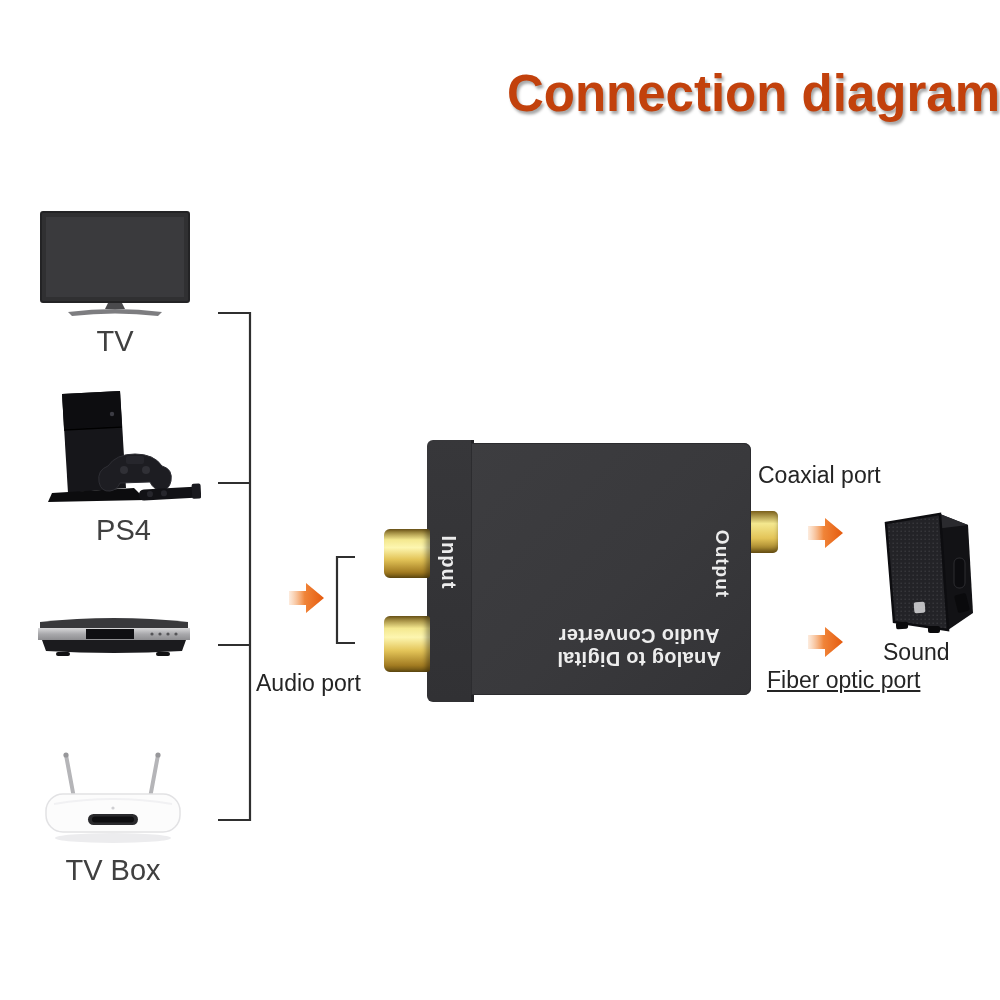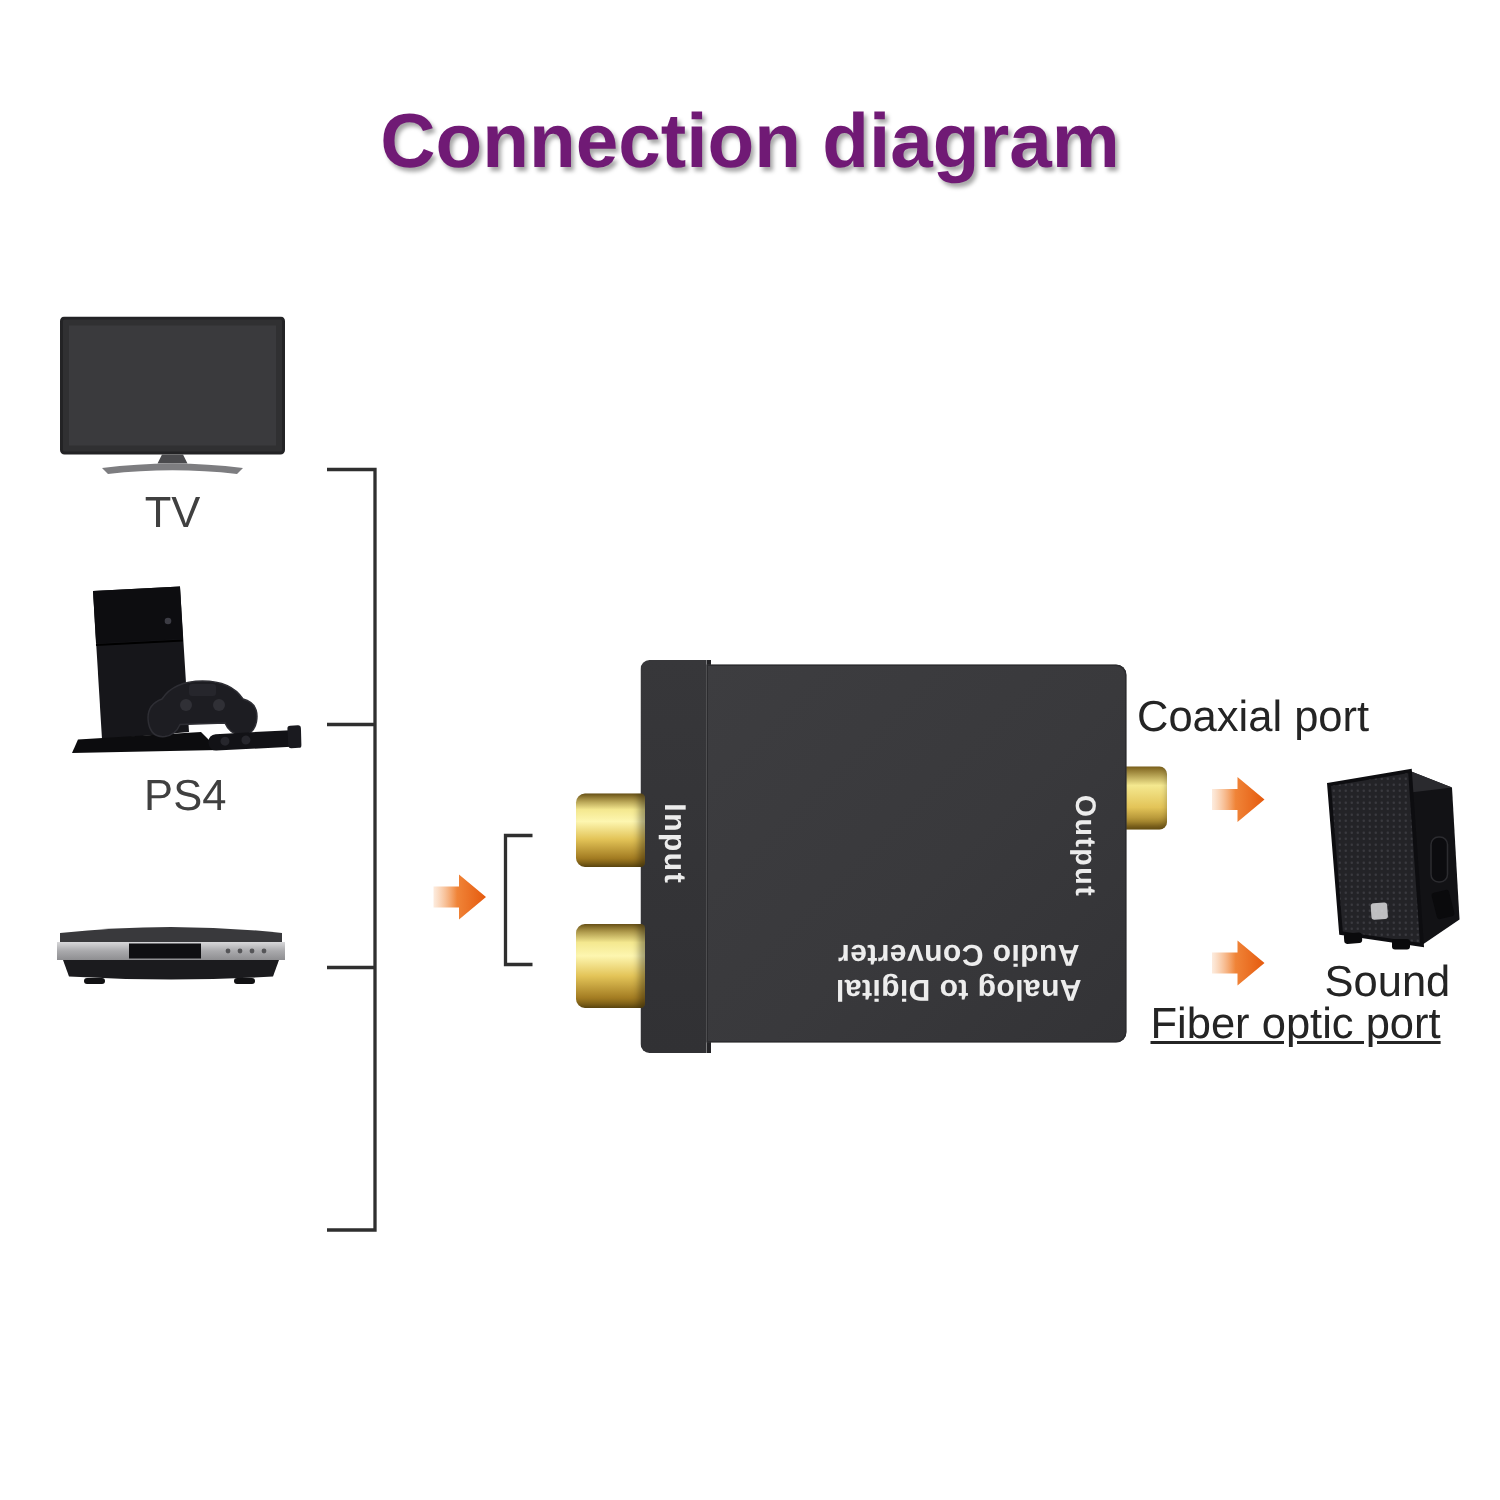--- a/index.html
+++ b/index.html
@@ -1,30 +1,30 @@
 <!DOCTYPE html>
 <html><head>
 <meta charset="utf-8">
 <style>
   html,body{margin:0;padding:0;background:#fff;}
   .canvas{
     position:relative;width:1000px;height:1000px;background:#ffffff;
     font-family:"Liberation Sans",sans-serif;overflow:hidden;
   }
   .title{
-    position:absolute;left:0;right:0;top:64px;margin:0;text-align:center;
-    font-size:51px;font-weight:700;color:#701a75;letter-spacing:0px;
+    position:absolute;left:0;right:0;top:64px;margin:0;text-align:right;
+    font-size:51px;font-weight:700;color:#c2410c;letter-spacing:0px;
     text-shadow:2px 3px 3px rgba(0,0,0,0.35);
   }
   .lines{position:absolute;left:0;top:0;width:1000px;height:1000px;pointer-events:none;}
   .device{position:absolute;text-align:center;}
   .device .dev-label{
     margin-top:5px;font-size:29px;color:#404040;white-space:nowrap;line-height:1.1;
   }
-  .plabel{position:absolute;font-size:29px;color:#242424;white-space:nowrap;line-height:1.1;}
+  .plabel{position:absolute;font-size:23px;color:#242424;white-space:nowrap;line-height:1.1;}
   
   .converter{position:absolute;left:384px;top:438px;width:400px;height:268px;}
   .conv-flange{
     position:absolute;left:43px;top:2px;width:44px;height:262px;
     background:linear-gradient(180deg,#37373a,#313134);
     border-radius:6px 0 0 6px;border-right:3px solid #232326;
   }
   .conv-body{
     position:absolute;left:87px;top:5px;width:280px;height:252px;
     background:linear-gradient(135deg,#3d3d40 0%,#39393c 55%,#333336 100%);
@@ -123,20 +123,35 @@
       <circle cx="118" cy="24" r="1.6" fill="#555558"></circle>
       <circle cx="126" cy="24" r="1.6" fill="#555558"></circle>
       <circle cx="134" cy="24" r="1.6" fill="#555558"></circle>
       <circle cx="142" cy="24" r="1.6" fill="#555558"></circle>
       <path d="M8,30 L152,30 L148,41 Q80,45 12,41 Z" fill="#1b1b1e"></path>
       <rect x="22" y="42" width="14" height="4" rx="2" fill="#111113"></rect>
       <rect x="122" y="42" width="14" height="4" rx="2" fill="#111113"></rect>
     </svg>
   </div>
 
+  <div class="device" style="left:44px;top:750px;width:138px;">
+    <svg width="138" height="96" viewBox="0 0 138 96" xmlns="http://www.w3.org/2000/svg">
+      <path d="M30,48 L22,5" stroke="#b5b5b8" stroke-width="4" stroke-linecap="round"></path>
+      <circle cx="22" cy="5" r="2.6" fill="#97979a"></circle>
+      <path d="M106,48 L114,5" stroke="#b5b5b8" stroke-width="4" stroke-linecap="round"></path>
+      <circle cx="114" cy="5" r="2.6" fill="#97979a"></circle>
+      <ellipse cx="69" cy="88" rx="58" ry="5" fill="#ececee"></ellipse>
+      <rect x="2" y="44" width="134" height="38" rx="17" fill="#fcfcfc" stroke="#e2e2e4" stroke-width="1.5"></rect>
+      <path d="M10,54 Q69,44 128,54" stroke="#f1f1f3" stroke-width="2" fill="none"></path>
+      <circle cx="69" cy="58" r="1.6" fill="#cfcfd2"></circle>
+      <rect x="44" y="64" width="50" height="11" rx="5.5" fill="#2a2a2d"></rect>
+      <rect x="48" y="66.5" width="42" height="6" rx="3" fill="#0e0e10"></rect>
+    </svg>
+    <div class="dev-label">TV Box</div>
+  </div>
 
   <div class="converter">
     <div class="coax"></div>
     <div class="conv-flange"></div>
     <div class="conv-body"></div>
     <div class="rca rca-top"></div>
     <div class="rca rca-bottom"></div>
     <div class="side-label in-label">
       <span>Input</span>
     </div>
@@ -162,17 +177,18 @@
       <polygon points="10,13 64,4 72,120 18,112" fill="url(#grille)"></polygon>
       <polygon points="10,13 64,4 72,120 18,112" fill="none" stroke="#0d0d10" stroke-width="2.5"></polygon>
       <rect x="78" y="48" width="11" height="30" rx="5" fill="#0c0c0f" stroke="#2c2c30" stroke-width="1"></rect>
       <rect x="80" y="84" width="12" height="18" rx="2" fill="#0a0a0c" transform="rotate(-14 86 93)"></rect>
       <rect x="38" y="92" width="11" height="11" rx="2" fill="#d9d9dc" opacity="0.85" transform="rotate(-4 43 97)"></rect>
       <rect x="20" y="112" width="12" height="7" rx="2" fill="#0a0a0c" transform="rotate(-4 26 115)"></rect>
       <rect x="52" y="116" width="12" height="7" rx="2" fill="#0a0a0c"></rect>
     </svg>
   </div>
 
+  <div class="plabel" style="left:256px;top:671px;">Audio port</div>
   <div class="plabel" style="left:758px;top:463px;">Coaxial port</div>
   <div class="plabel" style="left:883px;top:640px;">Sound</div>
   <div class="plabel" style="left:767px;top:668px;text-decoration:underline;">Fiber optic port</div>
 
 </div>
 
 </body></html>

